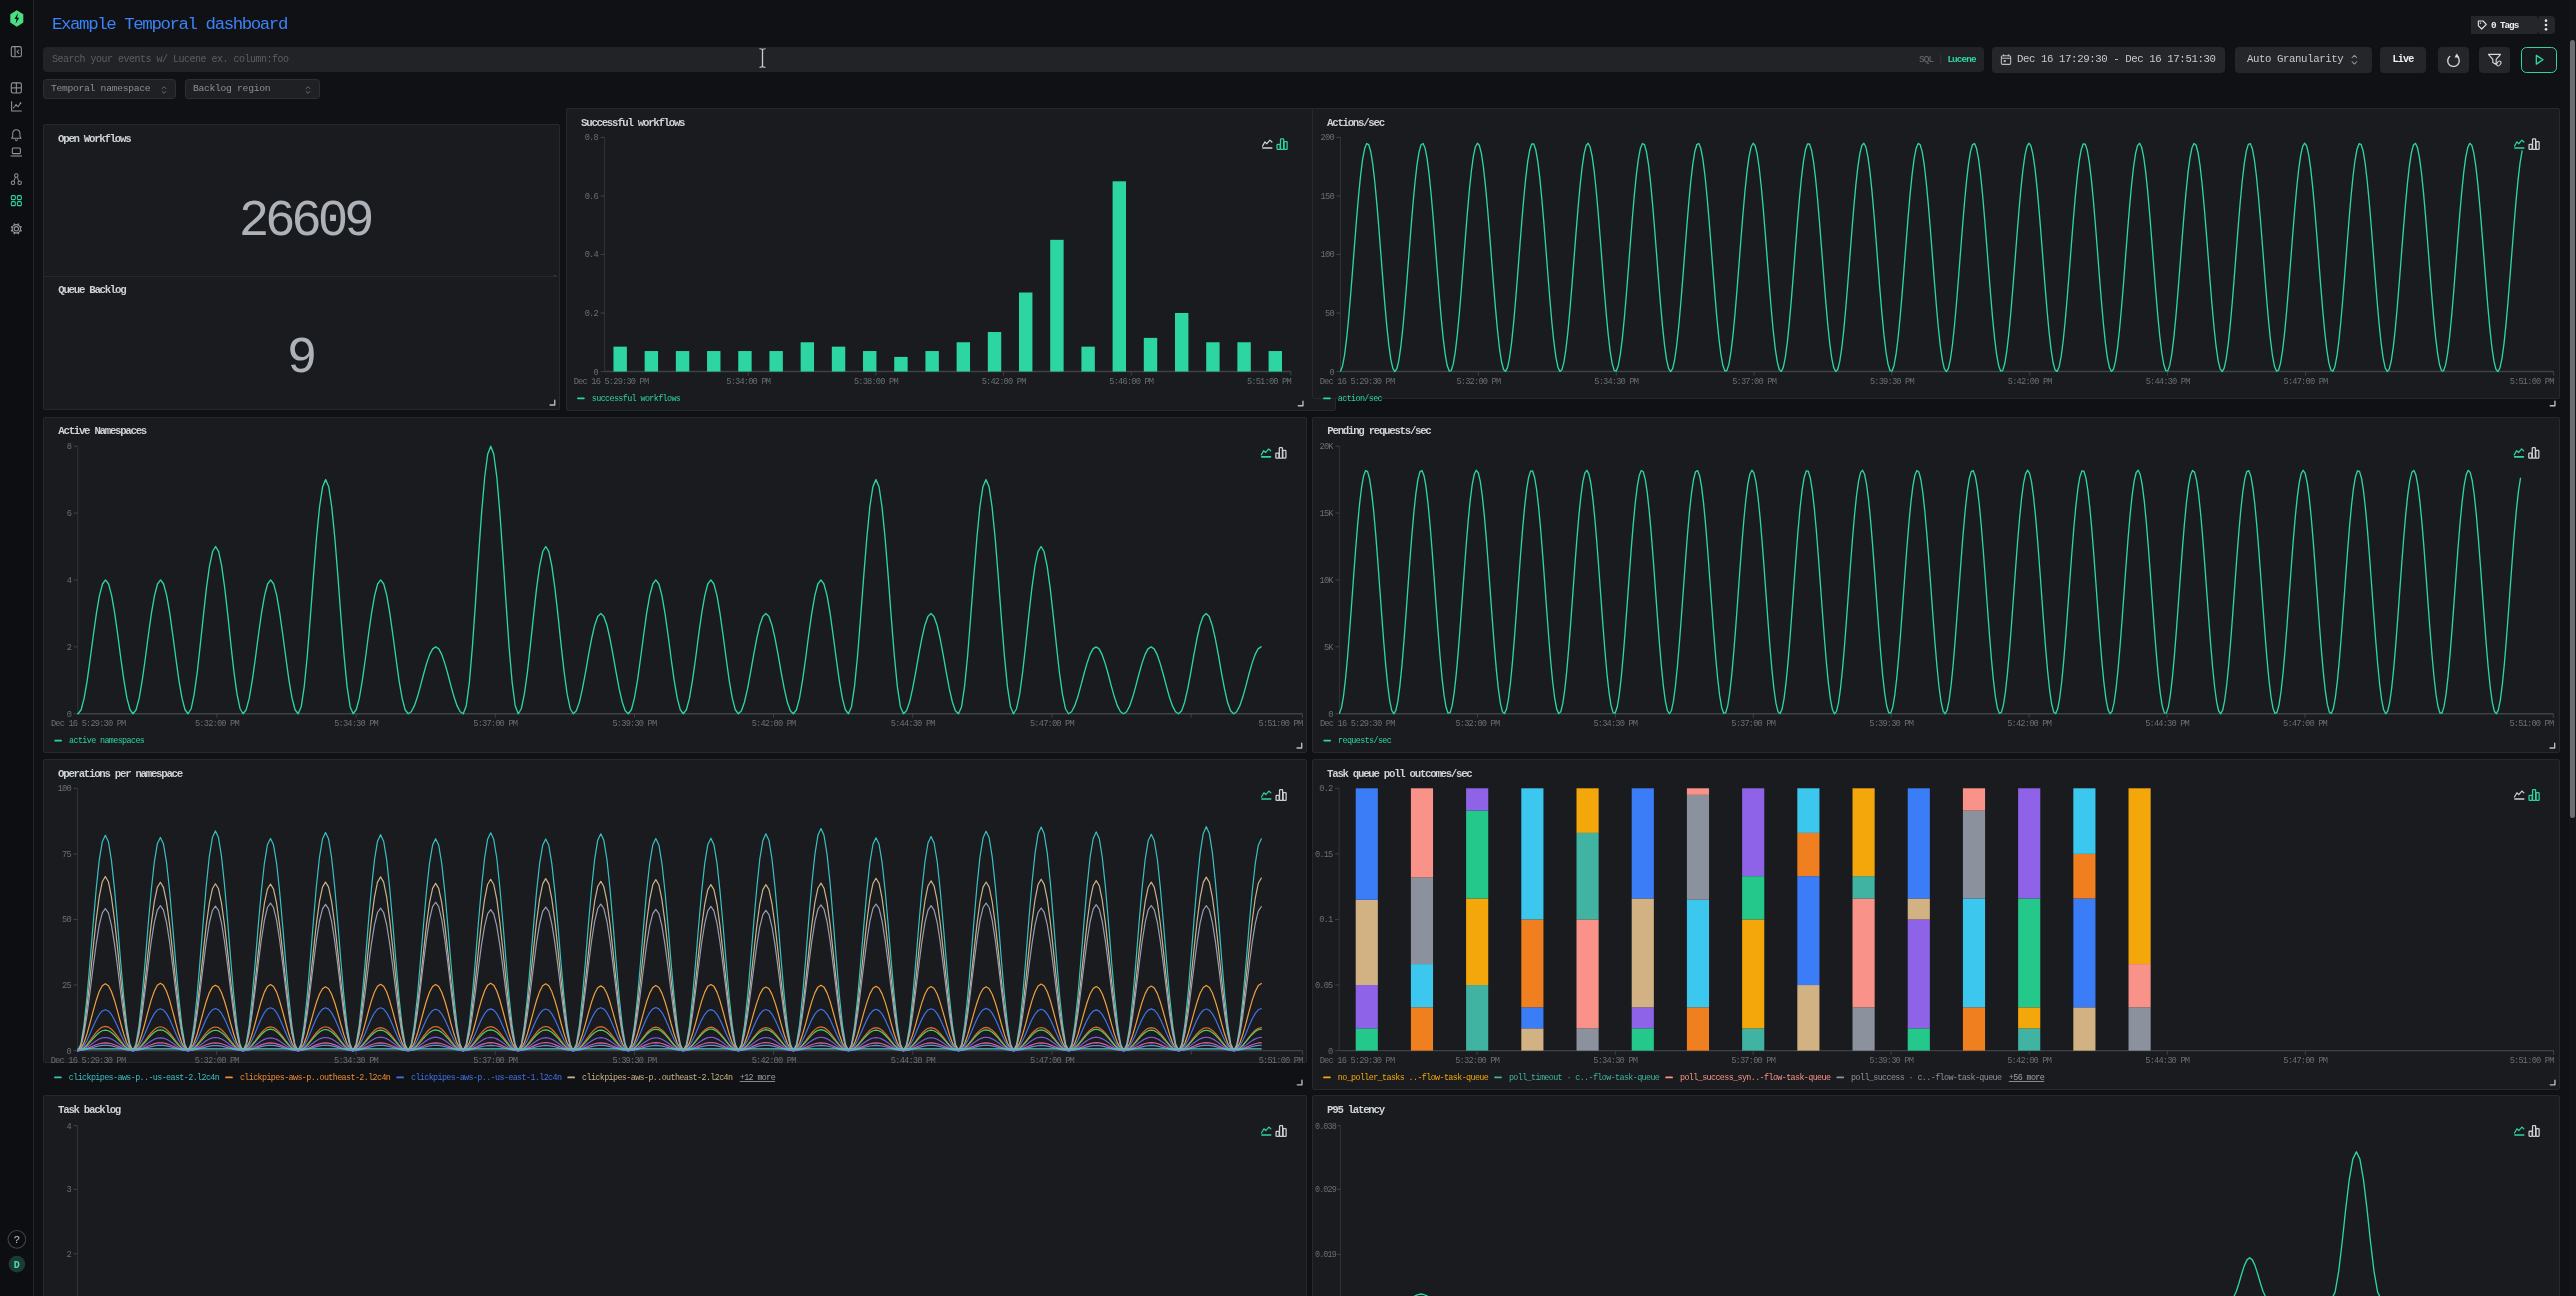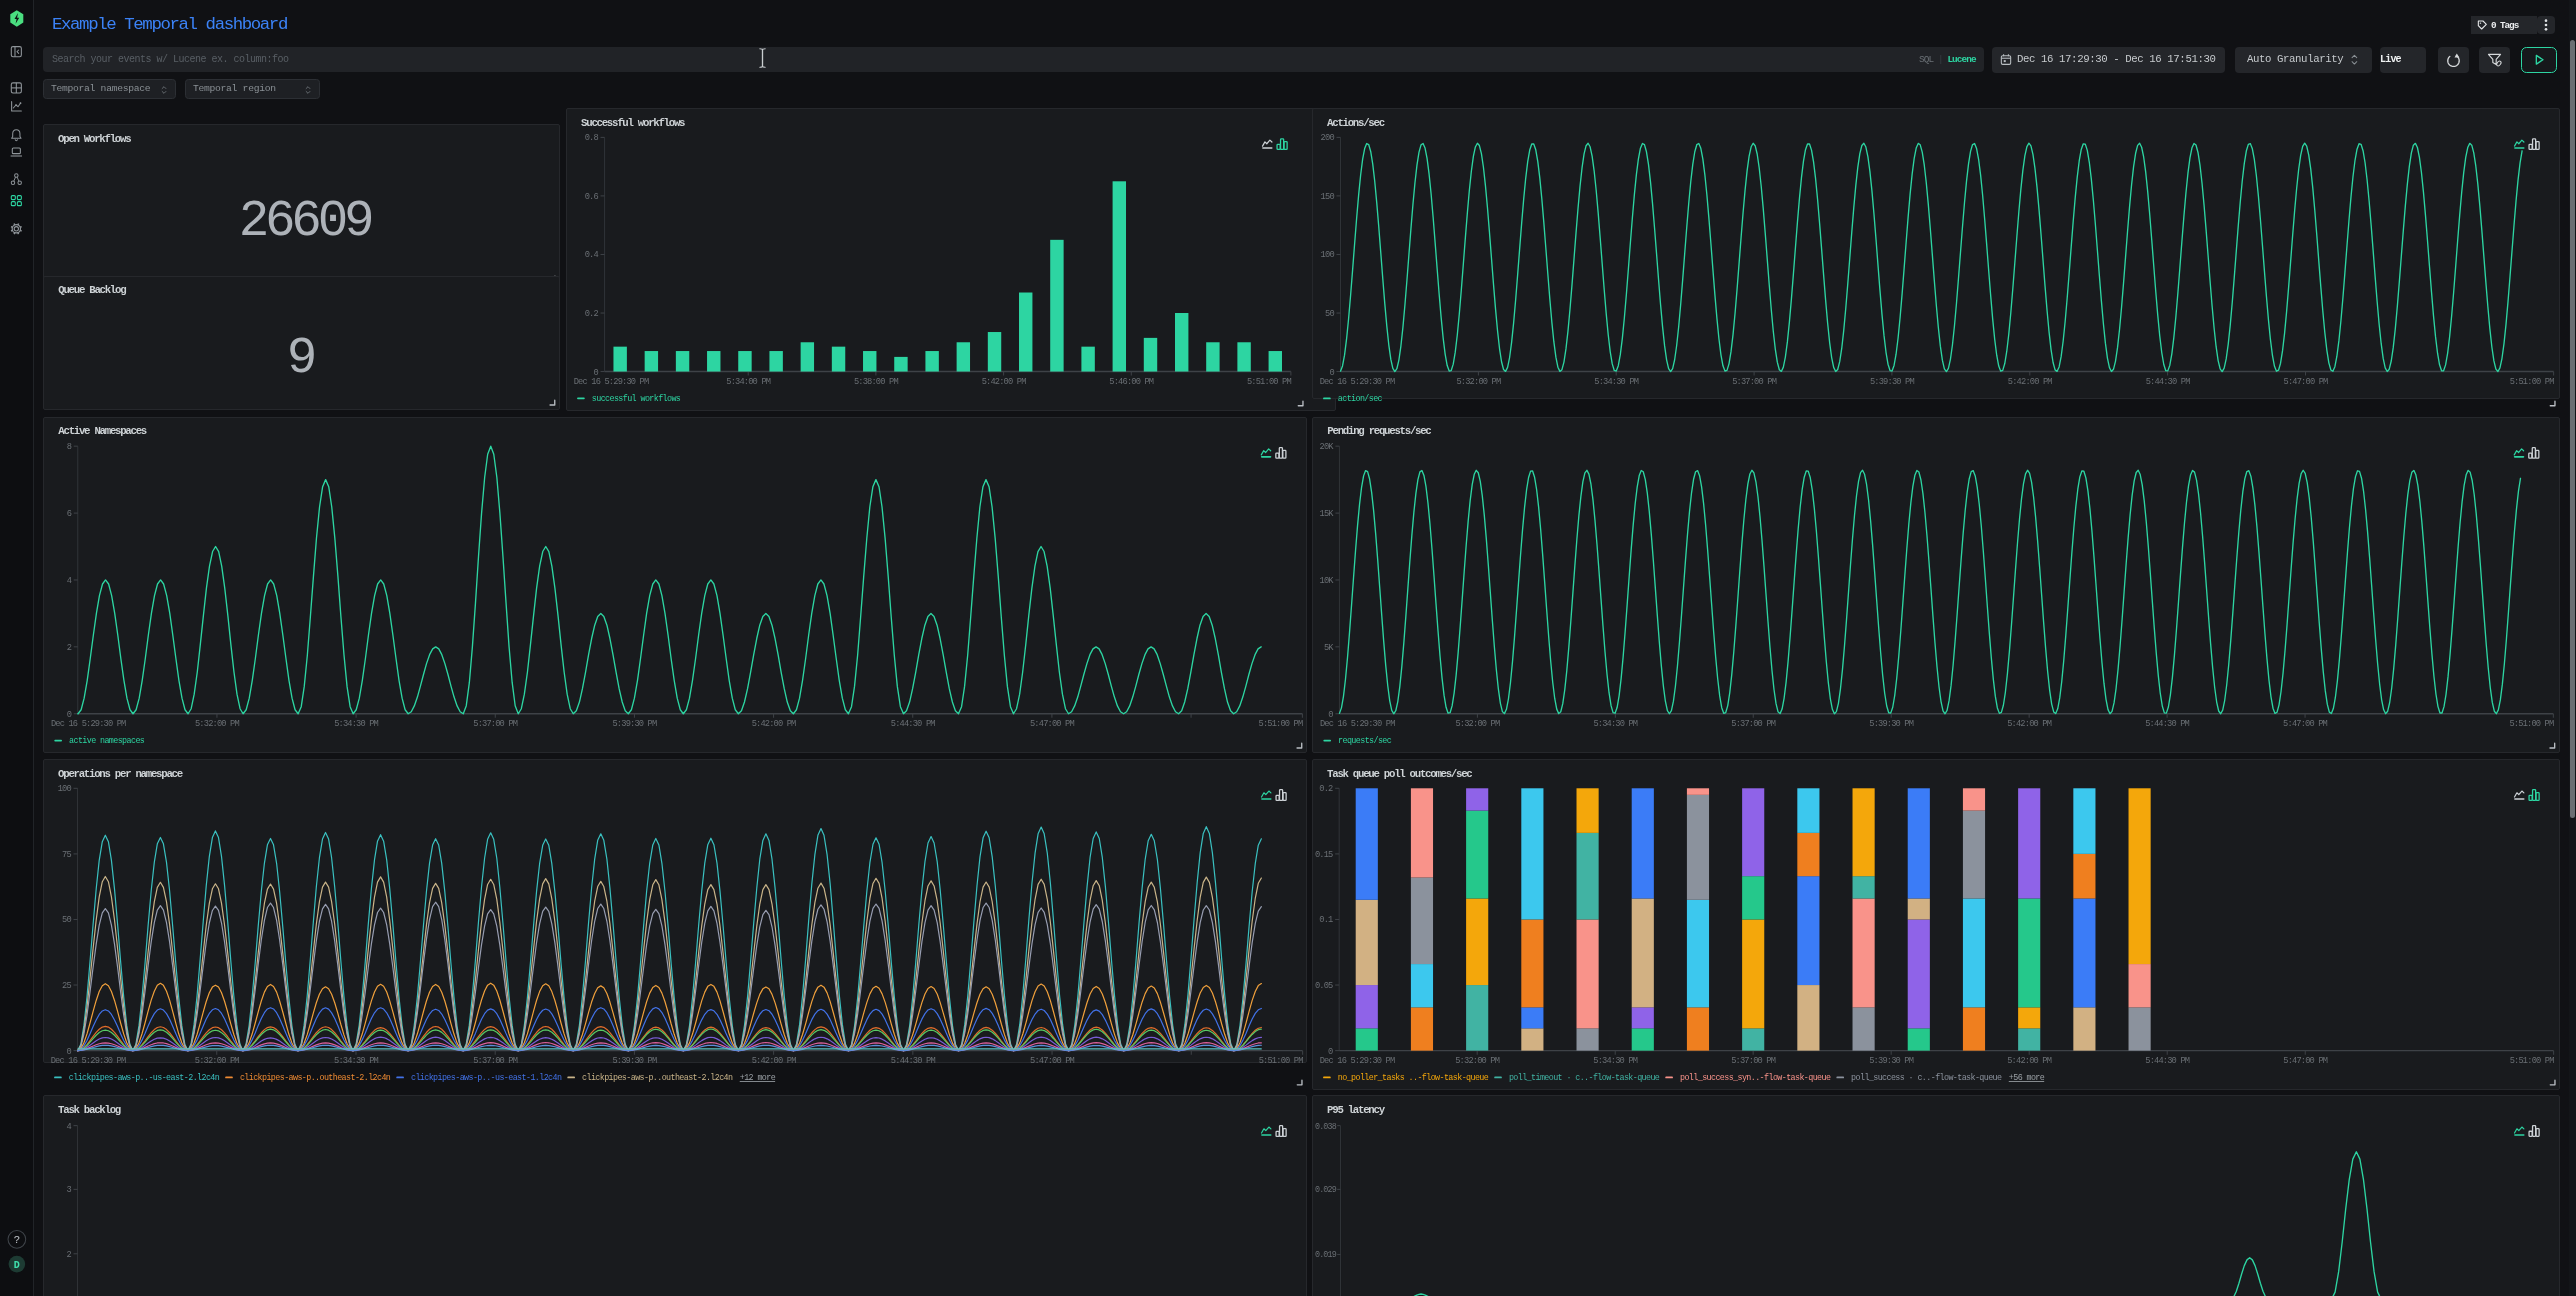--- a/index.html
+++ b/index.html
@@ -80,21 +80,21 @@
     <line x1="15.6" y1="1.7" x2="15.6" y2="4.8" stroke="#b9bec2" stroke-width="1.6"></line>
     <rect x="8.6" y="10.6" width="3" height="3" fill="#b9bec2"></rect>
   </svg>
 <div class="abs" style="left:2017px;top:47px;height:25.5px;line-height:25.5px;font-size:10.7px;letter-spacing:-0.4px;color:#c6cacd">Dec 16 17:29:30 - Dec 16 17:51:30</div>
 <div class="abs" style="left:2235px;top:47px;width:137px;height:25.5px;background:#24262a;border-radius:4px"></div>
 <div class="abs" style="left:2247px;top:47px;height:25.5px;line-height:25.5px;font-size:10.7px;letter-spacing:-0.4px;color:#c6cacd">Auto Granularity</div>
 <svg class="abs" style="left:2347px;top:53px" width="14.8" height="13.4" viewBox="0 0 22 20">
     <path d="M7.5,7.0 L11.0,3.5 L14.5,7.0" stroke="#8a9095" stroke-width="1.5" fill="none" stroke-linecap="round" stroke-linejoin="round"></path>
     <path d="M7.5,13.0 L11.0,16.5 L14.5,13.0" stroke="#8a9095" stroke-width="1.5" fill="none" stroke-linecap="round" stroke-linejoin="round"></path>
   </svg>
-<div class="abs" style="left:2380px;top:47px;width:46px;height:25.5px;background:#24262a;border-radius:4px;text-align:left;line-height:25.5px;font-size:10px;font-weight:bold;letter-spacing:-0.8px;color:#f0f2f3">Live</div>
+<div class="abs" style="left:2380px;top:47px;width:46px;height:25.5px;background:#24262a;border-radius:4px;text-align:center;line-height:25.5px;font-size:10px;font-weight:bold;letter-spacing:-0.8px;color:#f0f2f3">Live</div>
 <div class="abs" style="left:2438px;top:47px;width:31px;height:25.5px;background:#24262a;border-radius:4px"></div>
 <svg class="abs" style="left:2438px;top:47px" width="31" height="25.5" viewBox="0 0 46 38">
     <path d="M27.25,13.14 L28.14,13.73 L28.96,14.44 L29.68,15.24 L30.29,16.12 L30.78,17.08 L31.15,18.09 L31.39,19.13 L31.49,20.20 L31.46,21.28 L31.30,22.34 L31.00,23.37 L30.57,24.36 L30.03,25.28 L29.37,26.13 L28.60,26.89 L27.75,27.55 L26.83,28.09 L25.84,28.51 L24.80,28.81 L23.74,28.97 L22.67,28.99 L21.60,28.88 L20.55,28.64 L19.54,28.27 L18.59,27.77 L17.71,27.15 L16.91,26.43 L16.21,25.62 L15.62,24.72 L15.15,23.75 L14.80,22.74 L14.58,21.68 L14.50,20.61 L14.55,19.54 L14.74,18.48 L15.06,17.45 L15.51,16.48 L16.08,15.56 L16.76,14.73 L17.54,13.99" stroke="#d7dadc" stroke-width="2" fill="none" stroke-linecap="round" stroke-linejoin="round"></path>
     <path d="M31.75,15.74 L24.51,15.48 L27.91,9.59 Z" fill="#d7dadc"></path>
   </svg>
 <div class="abs" style="left:2479px;top:47px;width:31px;height:25.5px;background:#24262a;border-radius:4px"></div>
 <svg class="abs" style="left:2479px;top:47px" width="31" height="25.5" viewBox="0 0 46 38">
     <path d="M14.0,11.0 L32.0,11.0 L25.5,18.5 L25.5,26.0 L20.5,23.0 L20.5,18.5 Z" stroke="#d7dadc" stroke-width="1.7" fill="none" stroke-linecap="round" stroke-linejoin="round"></path>
     <ellipse cx="29.5" cy="24.5" rx="2.6" ry="4" transform="rotate(38 29.5 24.5)" fill="none" stroke="#d7dadc" stroke-width="1.5"></ellipse>
   </svg>
@@ -102,21 +102,21 @@
 <svg class="abs" style="left:2521px;top:47px" width="36" height="25.5" viewBox="0 0 54 38">
     <path d="M23.0,12.5 L33.0,19.0 L23.0,25.5 Z" fill="none" stroke="#2dd5a2" stroke-width="2" stroke-linejoin="round"></path>
   </svg>
 <div class="abs" style="left:43px;top:79px;width:133px;height:20px;background:#1e2024;border:0.7px solid #2c2f34;border-radius:3.4px"></div>
 <div class="abs" style="left:51px;top:79px;height:20px;line-height:20px;font-size:9.7px;letter-spacing:-0.3px;color:#8a9095">Temporal namespace</div>
 <svg class="abs" style="left:158px;top:85px" width="12" height="10" viewBox="0 0 18 15">
     <path d="M6.2,5.3 L9.0,2.5 L11.8,5.3" stroke="#6b7075" stroke-width="1.4" fill="none" stroke-linecap="round" stroke-linejoin="round"></path>
     <path d="M6.2,9.7 L9.0,12.5 L11.8,9.7" stroke="#6b7075" stroke-width="1.4" fill="none" stroke-linecap="round" stroke-linejoin="round"></path>
   </svg>
 <div class="abs" style="left:185px;top:79px;width:135px;height:20px;background:#1e2024;border:0.7px solid #2c2f34;border-radius:3.4px"></div>
-<div class="abs" style="left:193px;top:79px;height:20px;line-height:20px;font-size:9.7px;letter-spacing:-0.3px;color:#8a9095">Temporal region</div>
+<div class="abs" style="left:193px;top:79px;height:20px;line-height:20px;font-size:9.7px;letter-spacing:-0.3px;color:#8a9095">Backlog region</div>
 <svg class="abs" style="left:302px;top:85px" width="12" height="10" viewBox="0 0 18 15">
     <path d="M6.2,5.3 L9.0,2.5 L11.8,5.3" stroke="#6b7075" stroke-width="1.4" fill="none" stroke-linecap="round" stroke-linejoin="round"></path>
     <path d="M6.2,9.7 L9.0,12.5 L11.8,9.7" stroke="#6b7075" stroke-width="1.4" fill="none" stroke-linecap="round" stroke-linejoin="round"></path>
   </svg>
 <div class="panel" style="left:43px;top:124px;width:517px;height:162px">
     <svg width="517" height="162" viewBox="0 0 771 241" font-family="'Liberation Mono',monospace">
       <text x="21.0" y="24.5" font-size="16" fill="#ced3d6" text-anchor="start" letter-spacing="-1.9" font-weight="bold">Open Workflows</text>
       <text x="388.5" y="164.0" font-size="76" fill="#adb2b8" text-anchor="middle" letter-spacing="-6.4" font-weight="normal">26609</text>
       <path d="M762,225 L762,232 L755,232" stroke="#b9bec3" stroke-width="2" fill="none" stroke-linecap="round" stroke-linejoin="round"></path>
     </svg>

